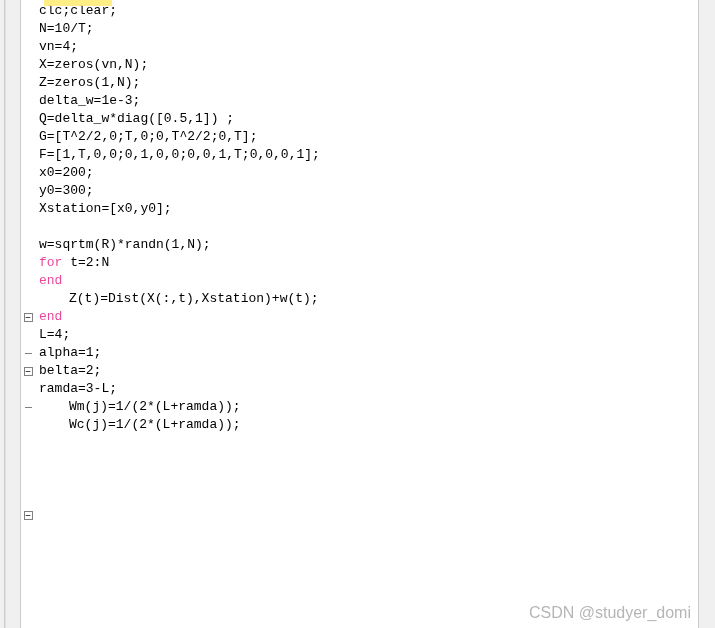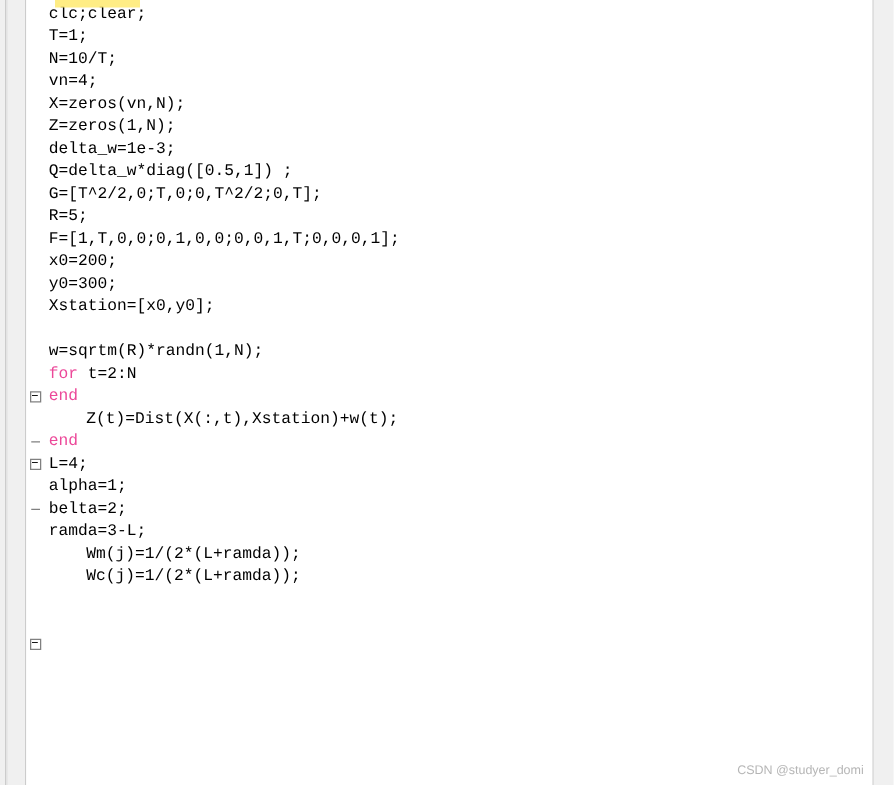--- a/index.html
+++ b/index.html
@@ -76,21 +76,21 @@
     }
     .indent1 { padding-left: 0px; }
     .indent2 { padding-left: 30px; }
     .kw { color: #ec4899; }
     .watermark {
       position: absolute;
       right: 24px;
       bottom: 6px;
       color: rgba(120,120,120,0.55);
       font-family: Arial, sans-serif;
-      font-size: 10px;
+      font-size: 16px;
       pointer-events: none;
     }
     .highlight {
       position: absolute;
       left: 44px;
       top: 0px;
       width: 68px;
       height: 6px;
       background: rgba(255, 235, 120, 0.9);
       pointer-events: none;
@@ -140,29 +140,27 @@
       <div class="gutter-row"></div>
       <div class="gutter-row"></div>
       <div class="gutter-row">
         <div class="fold-icon">−</div>
       </div>
       <div class="gutter-row"></div>
       <div class="gutter-row"></div>
     </div>
   <div class="code" id="code">
       <div class="line indent1"><span>clc;clear;</span></div>
-      <div class="line indent1"><span>T=1;</span></div>
       <div class="line indent1"><span>N=10/T;</span></div>
       <div class="line indent1"><span>vn=4;</span></div>
       <div class="line indent1"><span>X=zeros(vn,N);</span></div>
       <div class="line indent1"><span>Z=zeros(1,N);</span></div>
       <div class="line indent1"><span>delta_w=1e-3;</span></div>
       <div class="line indent1"><span>Q=delta_w*diag([0.5,1]) ;</span></div>
       <div class="line indent1"><span>G=[T^2/2,0;T,0;0,T^2/2;0,T];</span></div>
-      <div class="line indent1"><span>R=5;</span></div>
       <div class="line indent1"><span>F=[1,T,0,0;0,1,0,0;0,0,1,T;0,0,0,1];</span></div>
       <div class="line indent1"><span>x0=200;</span></div>
       <div class="line indent1"><span>y0=300;</span></div>
       <div class="line indent1"><span>Xstation=[x0,y0];</span></div>
       <div class="line indent1"><span></span></div>
       <div class="line indent1"><span>w=sqrtm(R)*randn(1,N);</span></div>
       <div class="line indent1"><span class="kw">for</span><span> t=2:N</span></div>
       <div class="line indent1"><span class="kw">end</span></div>
       <div class="line indent2"><span>Z(t)=Dist(X(:,t),Xstation)+w(t);</span></div>
       <div class="line indent1"><span class="kw">end</span></div>

